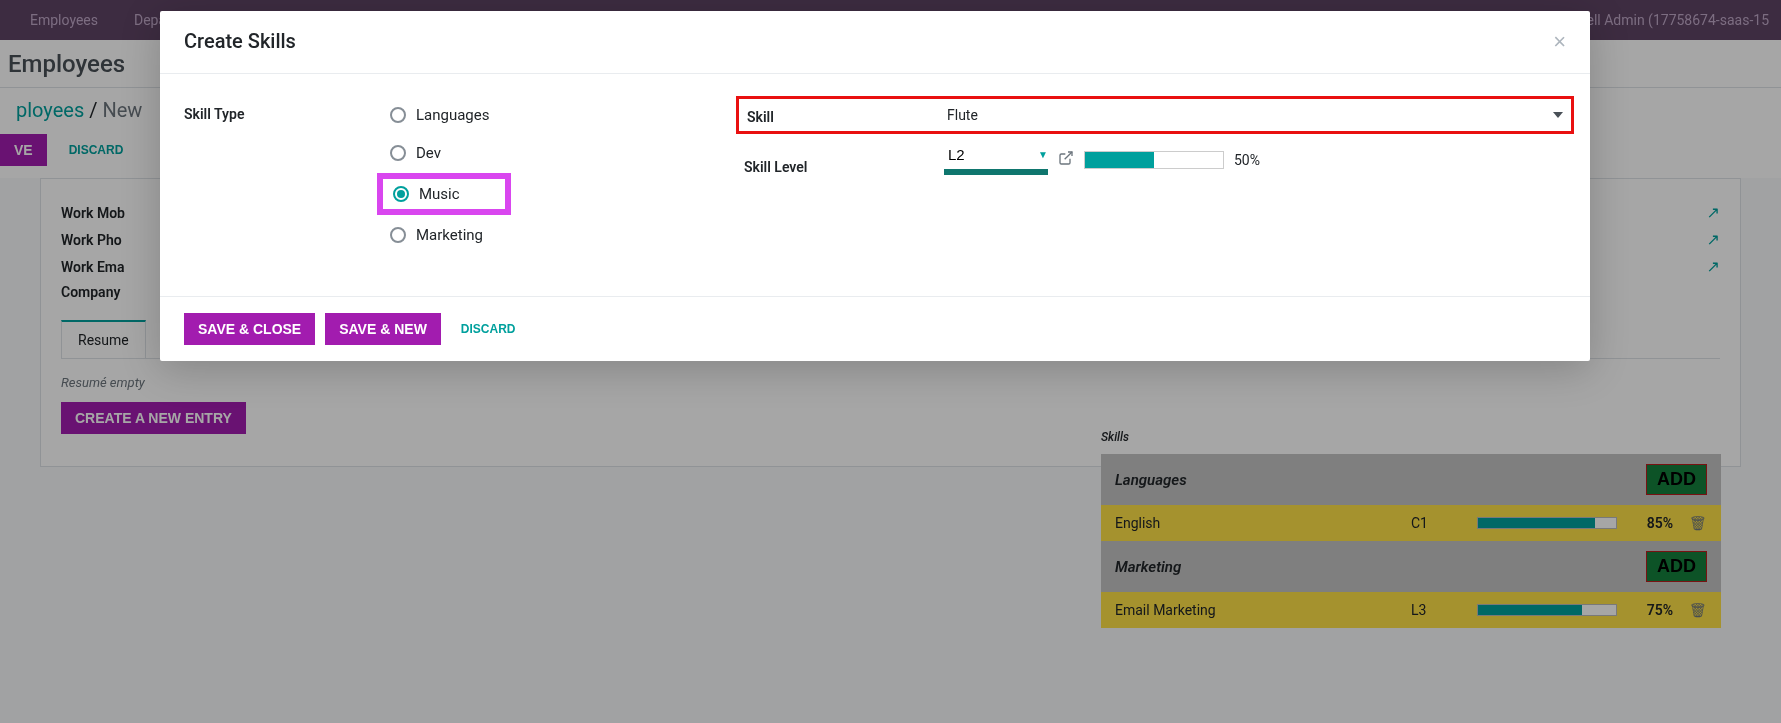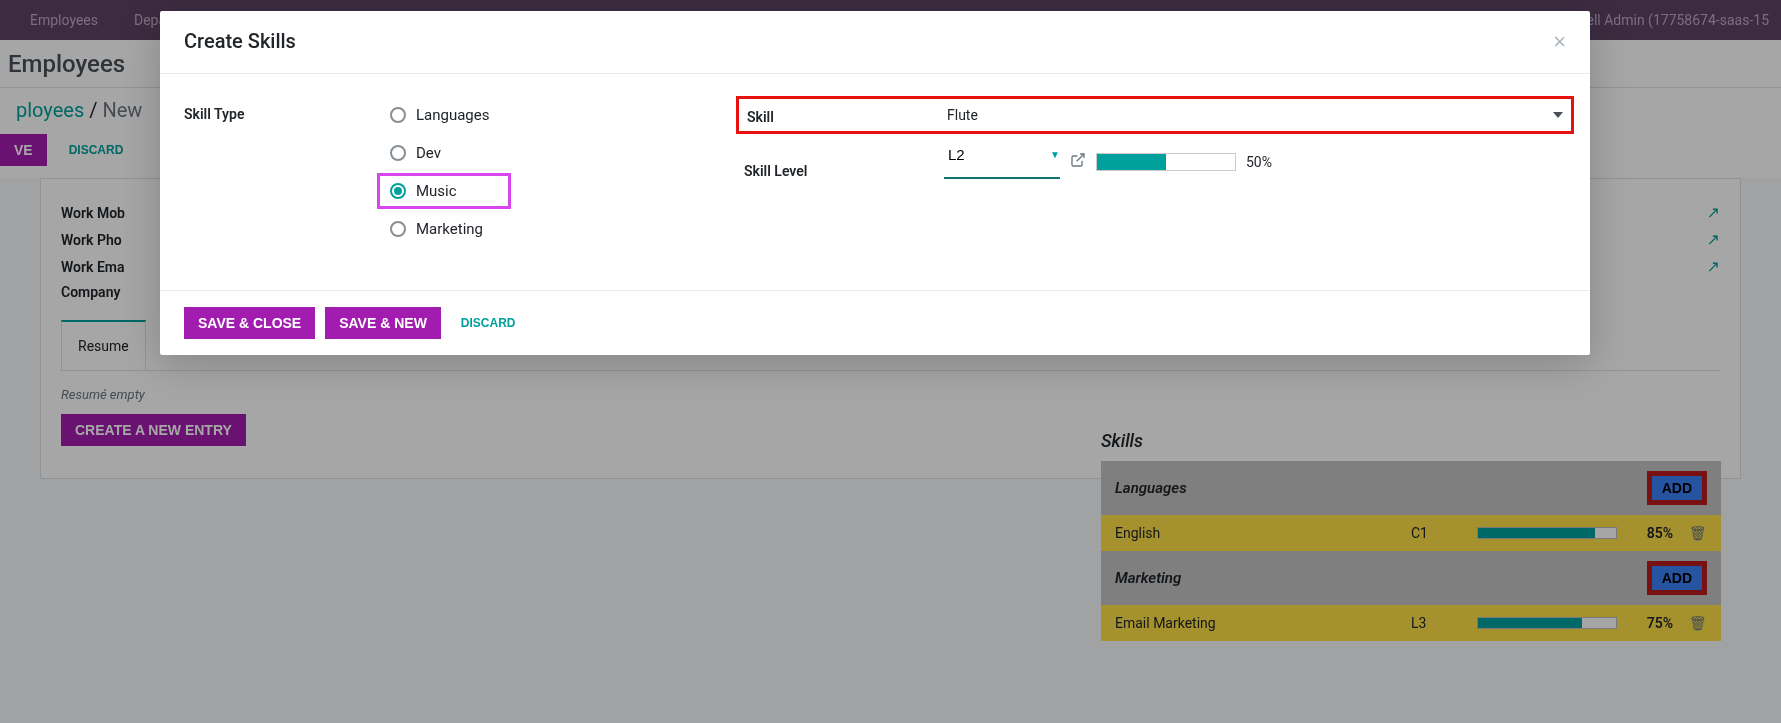--- a/index.html
+++ b/index.html
@@ -31,32 +31,32 @@
 .underlay { position: absolute; top: 0; left: 0; right: 0; bottom: 0; }
 .overlay-dim { position: absolute; inset: 0; background: rgba(0,0,0,0.35); }
 
 .form-area { background: #fff; margin: 0 40px; padding: 16px 20px; border: 1px solid #dee2e6; }
 .field-row { display: flex; align-items: center; margin: 8px 0; }
 .field-label { width: 140px; font-weight: 600; color: #212529; }
 .ext-link { color: #00a09d; margin-left: auto; font-size: 16px; }
 
 
 .tabs { border-bottom: 1px solid #dee2e6; margin-top: 20px; display: flex; }
-.tab { padding: 16px 16px; border: 1px solid #dee2e6; border-bottom: none; background: #fff; margin-right: -1px; cursor: pointer; }
+.tab { padding: 10px 16px; border: 1px solid #dee2e6; border-bottom: none; background: #fff; margin-right: -1px; cursor: pointer; }
 .tab.active { border-top: 2px solid #00a09d; }
 
 .resume-section { padding: 16px 0; }
 .resume-empty { font-style: italic; color: #6c757d; font-size: 13px; margin-bottom: 12px; }
 
 
 .skills-panel { position: absolute; right: 60px; top: 430px; width: 620px; }
-.skills-title { font-style: italic; font-size: 18px; margin-bottom: 10px; color: #212529; font-weight: 500;}
+.skills-title { font-style: italic; font-size: 12px; margin-bottom: 10px; color: #212529; font-weight: 500;}
 .skill-cat-hdr { background: #c4c4c4; padding: 10px 14px; display: flex; align-items: center; justify-content: space-between; }
 .skill-cat-name { font-style: italic; font-weight: 600; font-size: 15px; }
-.btn-add { background: #3b82f6; border: 5px solid #b91c1c; padding: 4px 10px; font-size: 14px; font-weight: 600; cursor: pointer; }
+.btn-add { background: #15803d; border: 1px solid #b91c1c; padding: 4px 10px; font-size: 18px; font-weight: 600; cursor: pointer; }
 .skill-row { display: flex; align-items: center; padding: 10px 14px; gap: 16px; background: #fde047; }
 .skill-name { flex: 0 0 280px; }
 .skill-lvl { flex: 0 0 50px; }
 .progress-bar { flex: 0 0 140px; height: 12px; background: #fff; border: 1px solid #bbb; position: relative; }
 .progress-fill { background: #00a09d; height: 100%; }
 .skill-pct { flex: 0 0 40px; font-weight: 600; text-align: right; }
 .trash-icon { cursor: pointer; color: #6c757d; }
 
 
 .modal { position: absolute; top: 11px; left: 160px; width: 1430px; background: #fff; box-shadow: 0 8px 40px rgba(0,0,0,0.2); z-index: 10; border-radius: 2px; }
@@ -68,30 +68,30 @@
 .modal-right { flex: 1; }
 .ml-lbl { flex: 0 0 200px; font-weight: 600; padding-top: 2px; }
 .radio-list { display: flex; flex-direction: column; gap: 16px; }
 .radio-item { display: flex; align-items: center; gap: 10px; cursor: pointer; padding: 2px 6px; }
 .radio-circle { width: 16px; height: 16px; border: 2px solid #868e96; border-radius: 50%; display: flex; align-items: center; justify-content: center; }
 .radio-item.selected .radio-circle { border-color: #00a09d; }
 .radio-dot { width: 8px; height: 8px; background: #00a09d; border-radius: 50%; display: none; }
 .radio-item.selected .radio-dot { display: block; }
 .radio-label { font-size: 15px; }
 
-.highlight-red { border: 3px solid #d946ef; padding: 4px 12px 4px 4px; margin: -7px -15px -7px -7px; }
+.highlight-red { border: 6px solid #d946ef; padding: 4px 12px 4px 4px; margin: -7px -15px -7px -7px; }
 .highlight-red-row { border: 3px solid #e91010; padding: 6px 8px; margin: -8px -8px 10px -8px; }
 
 .mr-row { display: flex; align-items: flex-end; margin-bottom: 18px; }
 .mr-lbl { flex: 0 0 200px; font-weight: 600; }
 .mr-field { flex: 1; display: flex; align-items: center; gap: 10px; }
 .mr-select { flex: 1; display: flex; align-items: center; justify-content: space-between; cursor: pointer; padding: 2px 0;}
 .caret-down { width: 0; height: 0; border-left: 5px solid transparent; border-right: 5px solid transparent; border-top: 6px solid #495057; }
 .skill-level-input { border: none; border-bottom: 1px solid #868e96; padding: 2px 4px; width: 90px; font-size: 15px; outline: none; }
-.level-wrap { display: flex; align-items: center; gap: 16px; border-bottom: 2px solid #0f766e; padding-bottom: 12px;}
+.level-wrap { display: flex; align-items: center; gap: 4px; border-bottom: 6px solid #0f766e; padding-bottom: 4px;}
 .caret-teal { color: #00a09d; font-size: 10px; }
 .ext-icon { color: #6c757d; cursor: pointer; }
 .modal-progress { width: 140px; height: 18px; border: 1px solid #ccc; background: #fff; }
 .modal-progress-fill { background: #00a09d; height: 100%; width: 50%; }
 .modal-pct { font-size: 14px; }
 
 .modal-footer { padding: 16px 24px; display: flex; align-items: center; gap: 10px; }
 </style>
 </head>
 <body>

